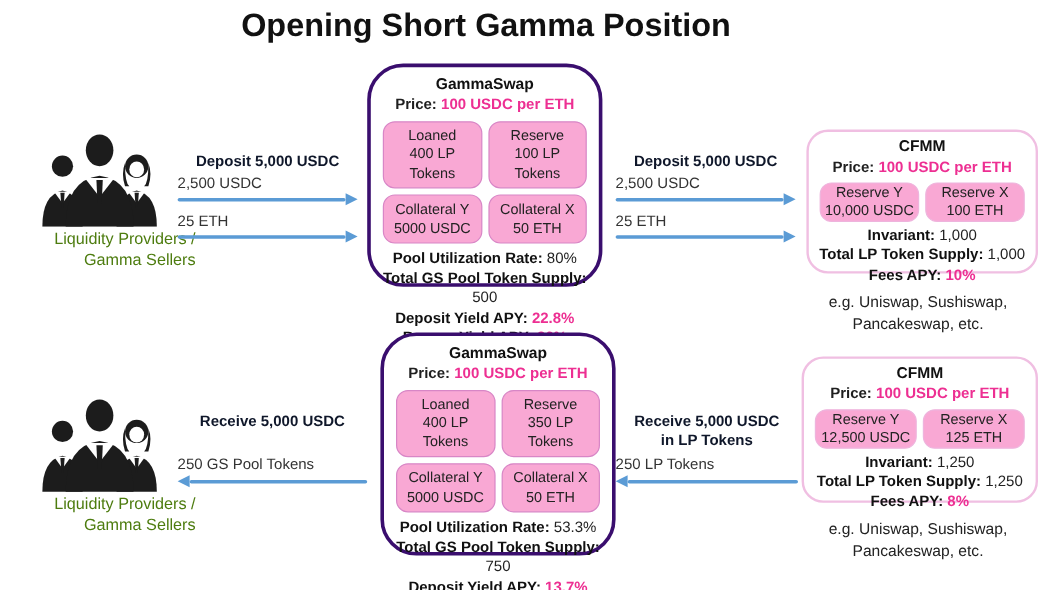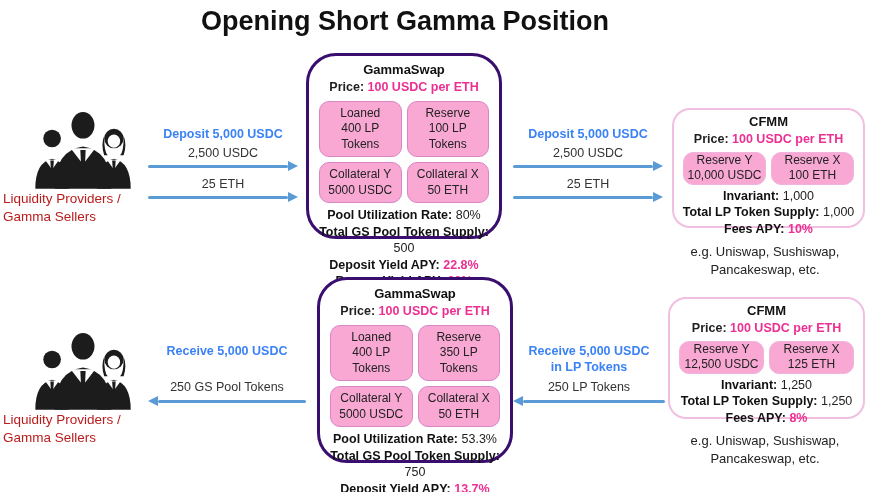--- a/index.html
+++ b/index.html
@@ -6,25 +6,25 @@
   .canvas{
     position:relative;width:875px;height:492px;background:#ffffff;overflow:hidden;
     font-family:"Liberation Sans",sans-serif;color:#1f1f1f;
   }
   .title{
     position:absolute;left:120px;top:6px;width:570px;text-align:center;
     font-size:27px;font-weight:600;color:#111;letter-spacing:0px;
   }
   
   .actor-icon{position:absolute;width:106px;height:78px;}
-  .actor-label{position:absolute;width:160px;text-align:left;font-size:13.5px;line-height:1.35;color:#b91c1c;}
+  .actor-label{position:absolute;width:160px;text-align:right;font-size:13.5px;line-height:1.35;color:#4d7c0f;}
   
   .flow{position:absolute;}
-  .flow-title{position:absolute;left:0;width:100%;text-align:center;font-size:12.5px;font-weight:bold;color:#3b82f6;}
-  .flow-label{position:absolute;left:0;width:100%;text-align:center;font-size:12.5px;color:#333;}
+  .flow-title{position:absolute;left:0;width:100%;text-align:center;font-size:12.5px;font-weight:bold;color:#0f172a;}
+  .flow-label{position:absolute;left:0;width:100%;text-align:left;font-size:12.5px;color:#333;}
   .arrow{position:absolute;left:0;width:100%;display:flex;align-items:center;}
   .arrow .line{flex:1;height:3px;background:#5b9bd5;border-radius:2px;}
   .arrow .head-r{width:0;height:0;border-top:5.5px solid transparent;border-bottom:5.5px solid transparent;border-left:10px solid #5b9bd5;}
   .arrow .head-l{width:0;height:0;border-top:5.5px solid transparent;border-bottom:5.5px solid transparent;border-right:10px solid #5b9bd5;}
   
   .gs-box{
     position:absolute;background:#fff;border:3.5px solid #3a0e6e;border-radius:30px;
     box-sizing:border-box;padding-top:6px;
   }
   .cfmm-box{

